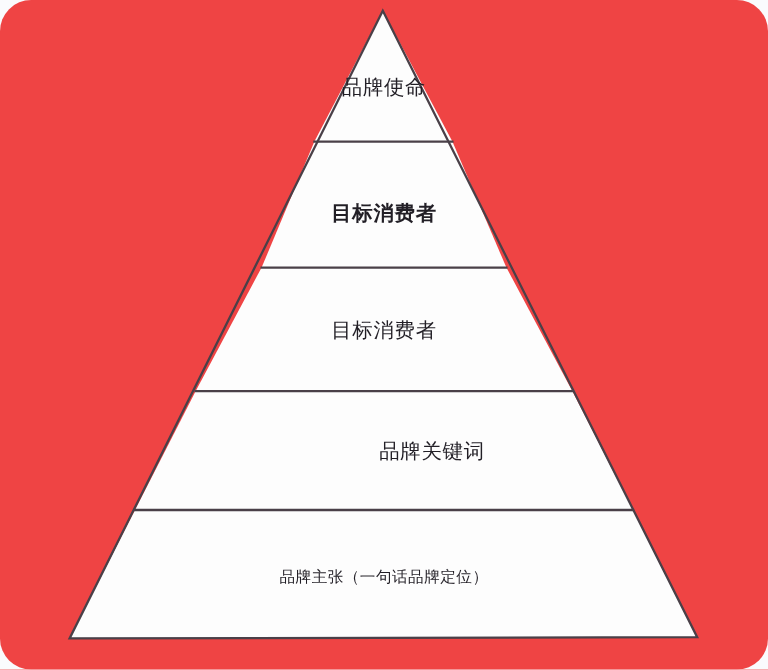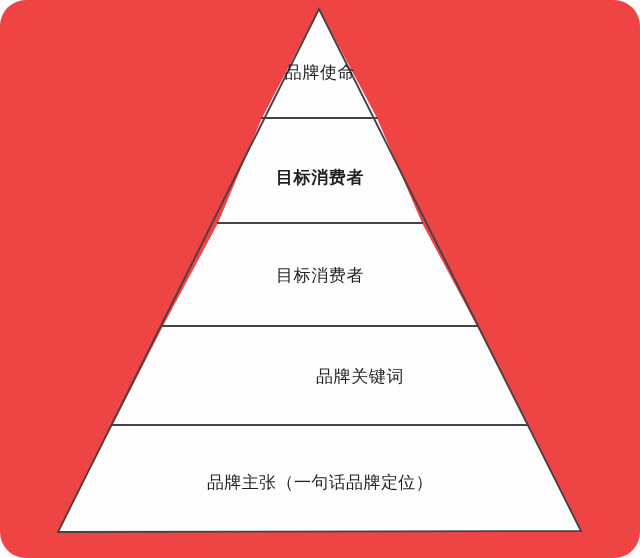--- a/index.html
+++ b/index.html
@@ -47,21 +47,21 @@
     text-align: center;
     color: #221f26;
     font-family: "Liberation Sans", "DejaVu Sans", sans-serif;
     font-size: 17px;
     line-height: 1;
     letter-spacing: 0.6px;
     white-space: nowrap;
     pointer-events: none;
   }
   .tier-label.tier-label-bottom {
-    font-size: 17px;
+    font-size: 13px;
     letter-spacing: 0.4px;
   }
   .label-1 { top: 64px; }
   .label-2 { top: 169px; font-weight: bold; }
   .label-3 { top: 267px; }
   .label-4 { top: 368px; margin-left: 40px; }
   .label-5 { top: 474px; }
 </style>
 </head>
 <body>

